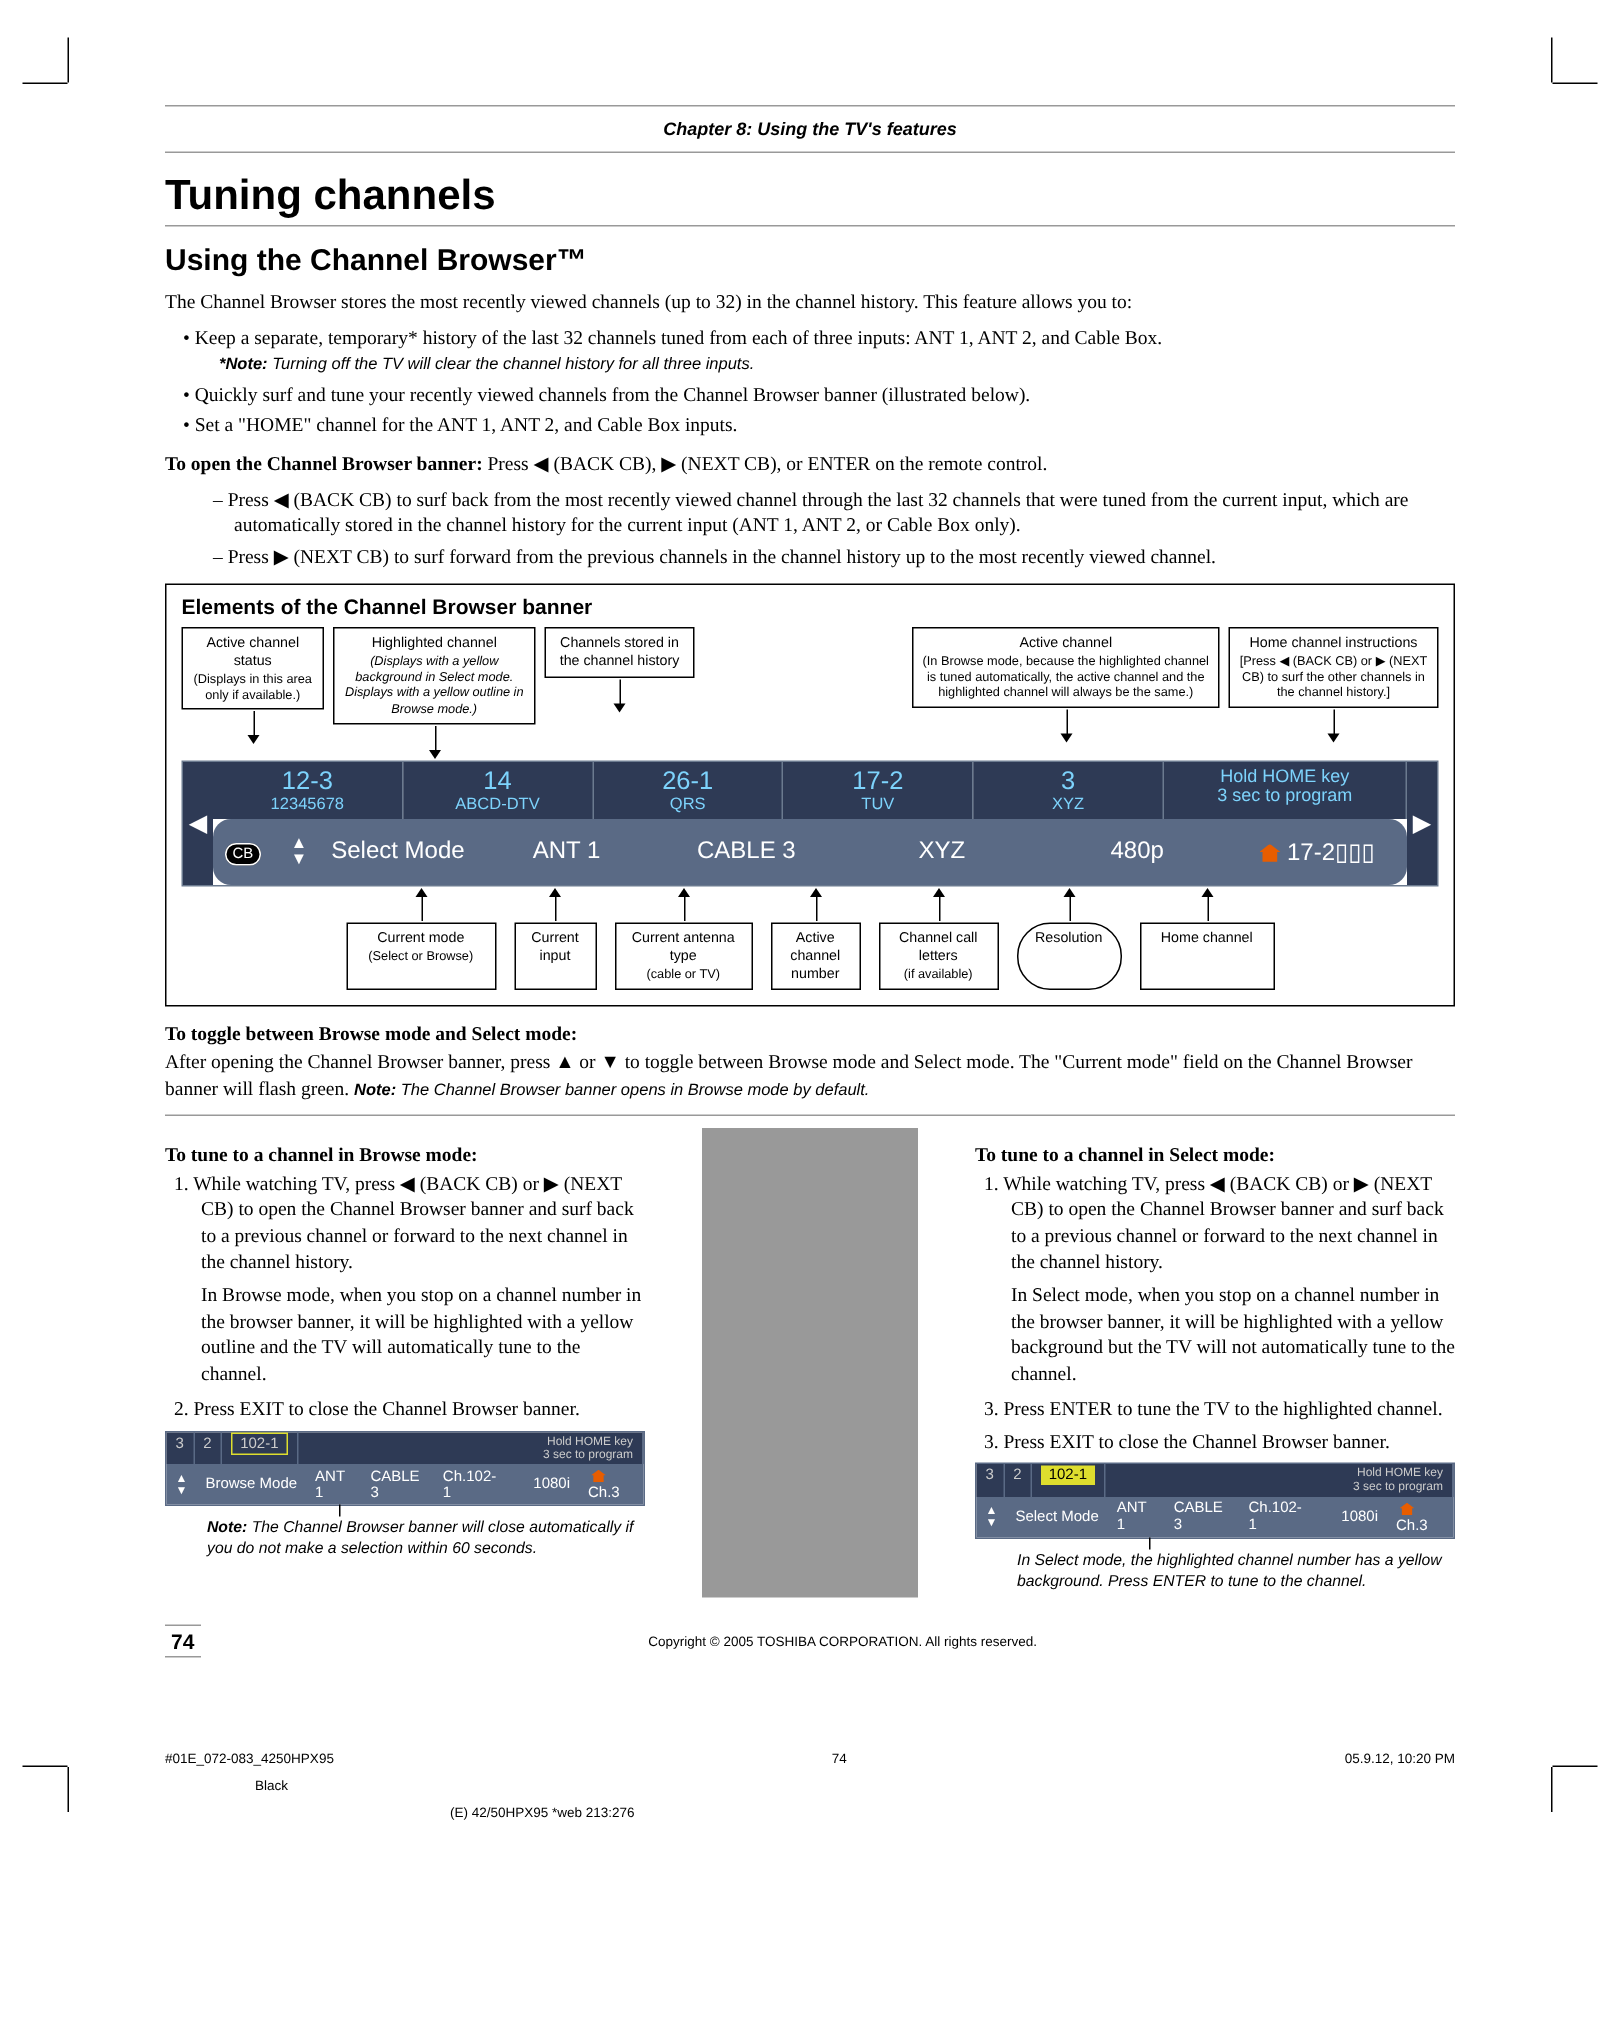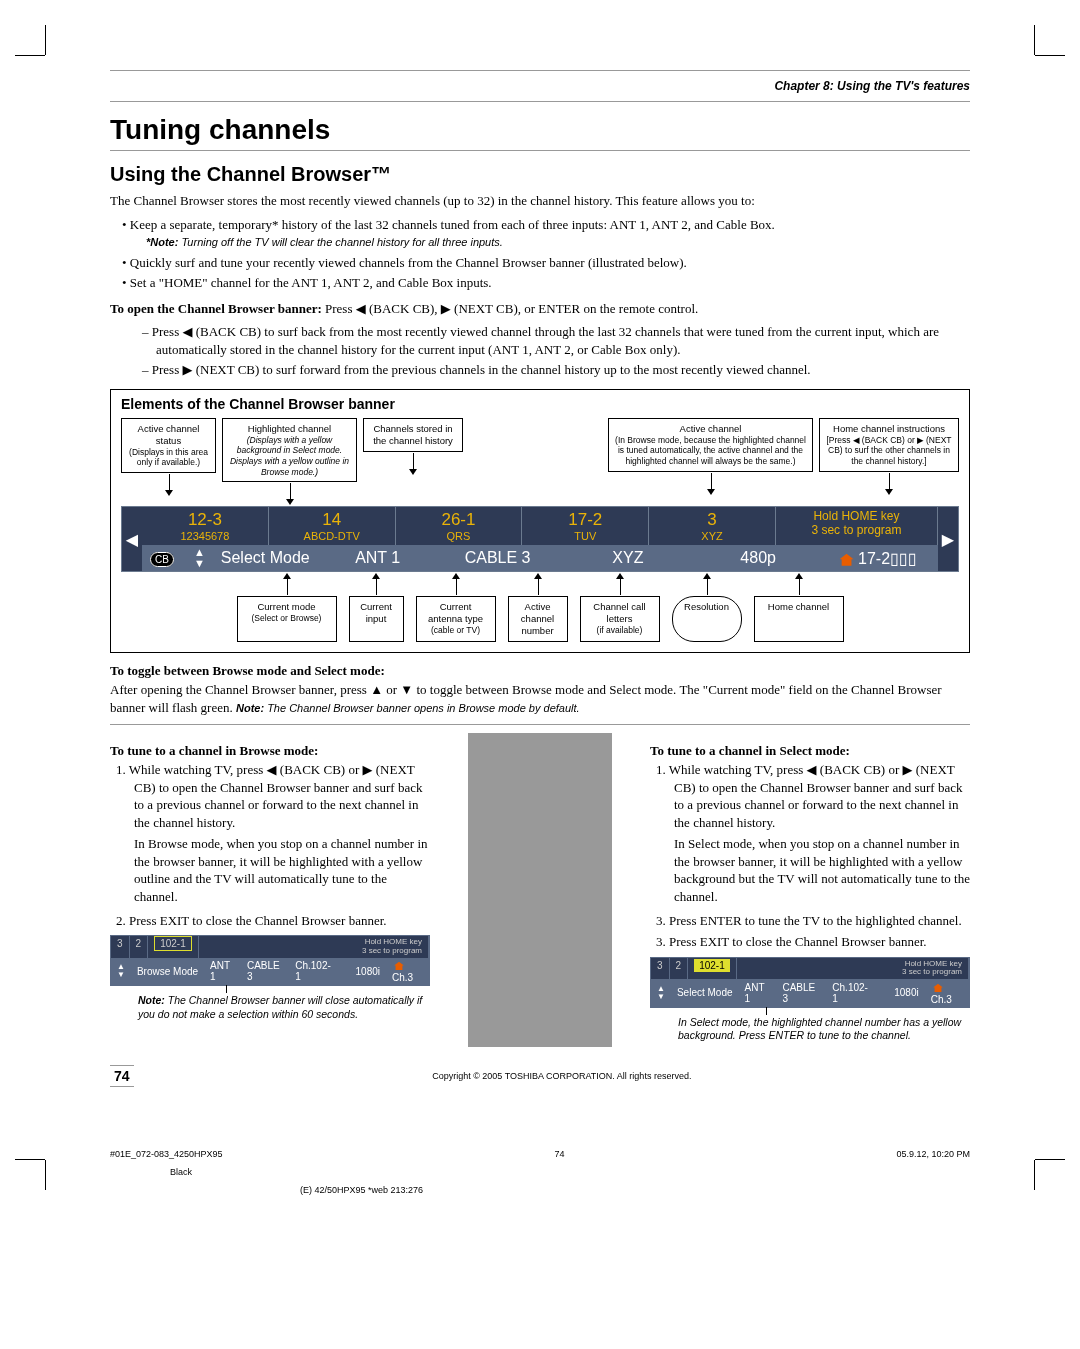--- a/index.html
+++ b/index.html
@@ -21,21 +21,21 @@
   .crop-mark::before { width: 30px; height: 1px; }
   .crop-mark::after { width: 1px; height: 30px; }
   .crop-tl::before { top: 15px; left: -15px; } .crop-tl::after { top: -15px; left: 15px; }
   .crop-tr::before { top: 15px; right: -15px; } .crop-tr::after { top: -15px; right: 15px; }
   .crop-bl::before { bottom: 15px; left: -15px; } .crop-bl::after { bottom: -15px; left: 15px; }
   .crop-br::before { bottom: 15px; right: -15px; } .crop-br::after { bottom: -15px; right: 15px; }
 
   .page { padding: 70px 110px 40px 110px; }
 
   .chapter-header {
-    text-align: right;
+    text-align: center;
     font-family: Arial, Helvetica, sans-serif;
     font-weight: bold;
     font-style: italic;
     font-size: 12px;
     padding: 8px 0;
     border-top: 1px solid #999;
     border-bottom: 1px solid #999;
     margin-bottom: 12px;
   }
 
@@ -114,37 +114,38 @@
     display: flex;
     align-items: center;
     justify-content: center;
     font-size: 16px;
   }
   .banner-mid { flex: 1; }
   .banner-row1 { display: flex; }
   .banner-cell {
     flex: 1;
     background: #2e3a55;
-    color: #eab308;
+    color: #7dd3fc;
     text-align: center;
     padding: 3px 4px;
     border-right: 1px solid #6b7a8f;
     font-size: 14px;
     line-height: 1.15;
   }
   .banner-cell.home { background: #2e3a55; font-size: 12px; flex: 1.3; }
   .banner-cell .big { font-size: 17px; }
   .banner-cell .sub { font-size: 11px; }
   .banner-row2 {
     display: flex;
     background: #5a6a85;
     color: #fff;
     align-items: center;
     font-size: 16px;
-    height: 26px;
+    height: 44px;
+    border-radius: 12px;
   }
   .banner-row2 > div { padding: 0 8px; }
   .cb-badge {
     background: #000; border: 1px solid #fff; border-radius: 9px;
     font-size: 10px; padding: 1px 4px; margin-right: 4px;
   }
   .updn { font-size: 11px; line-height: 1; }
   .home-icon {
     display: inline-block; width: 14px; height: 12px;
     background: #e85d00; position: relative; vertical-align: middle;
@@ -331,21 +332,21 @@
       <div class="banner-side">▶</div>
     </div>
 
     <div class="callout-row bottom">
       <div class="callout bot" style="width:100px;">
         <div>Current mode</div>
         <div class="sm">(Select or Browse)</div>
         <div class="arrow-up"></div>
       </div>
       <div class="callout bot" style="width:55px;">Current input<div class="arrow-up"></div></div>
-      <div class="callout bot" style="width:80px;">
+      <div class="callout bot" style="width:92px;">
         <div>Current antenna type</div>
         <div class="sm">(cable or TV)</div>
         <div class="arrow-up"></div>
       </div>
       <div class="callout bot" style="width:60px;">Active channel number<div class="arrow-up"></div></div>
       <div class="callout bot" style="width:80px;">
         <div>Channel call letters</div>
         <div class="sm">(if available)</div>
         <div class="arrow-up"></div>
       </div>

